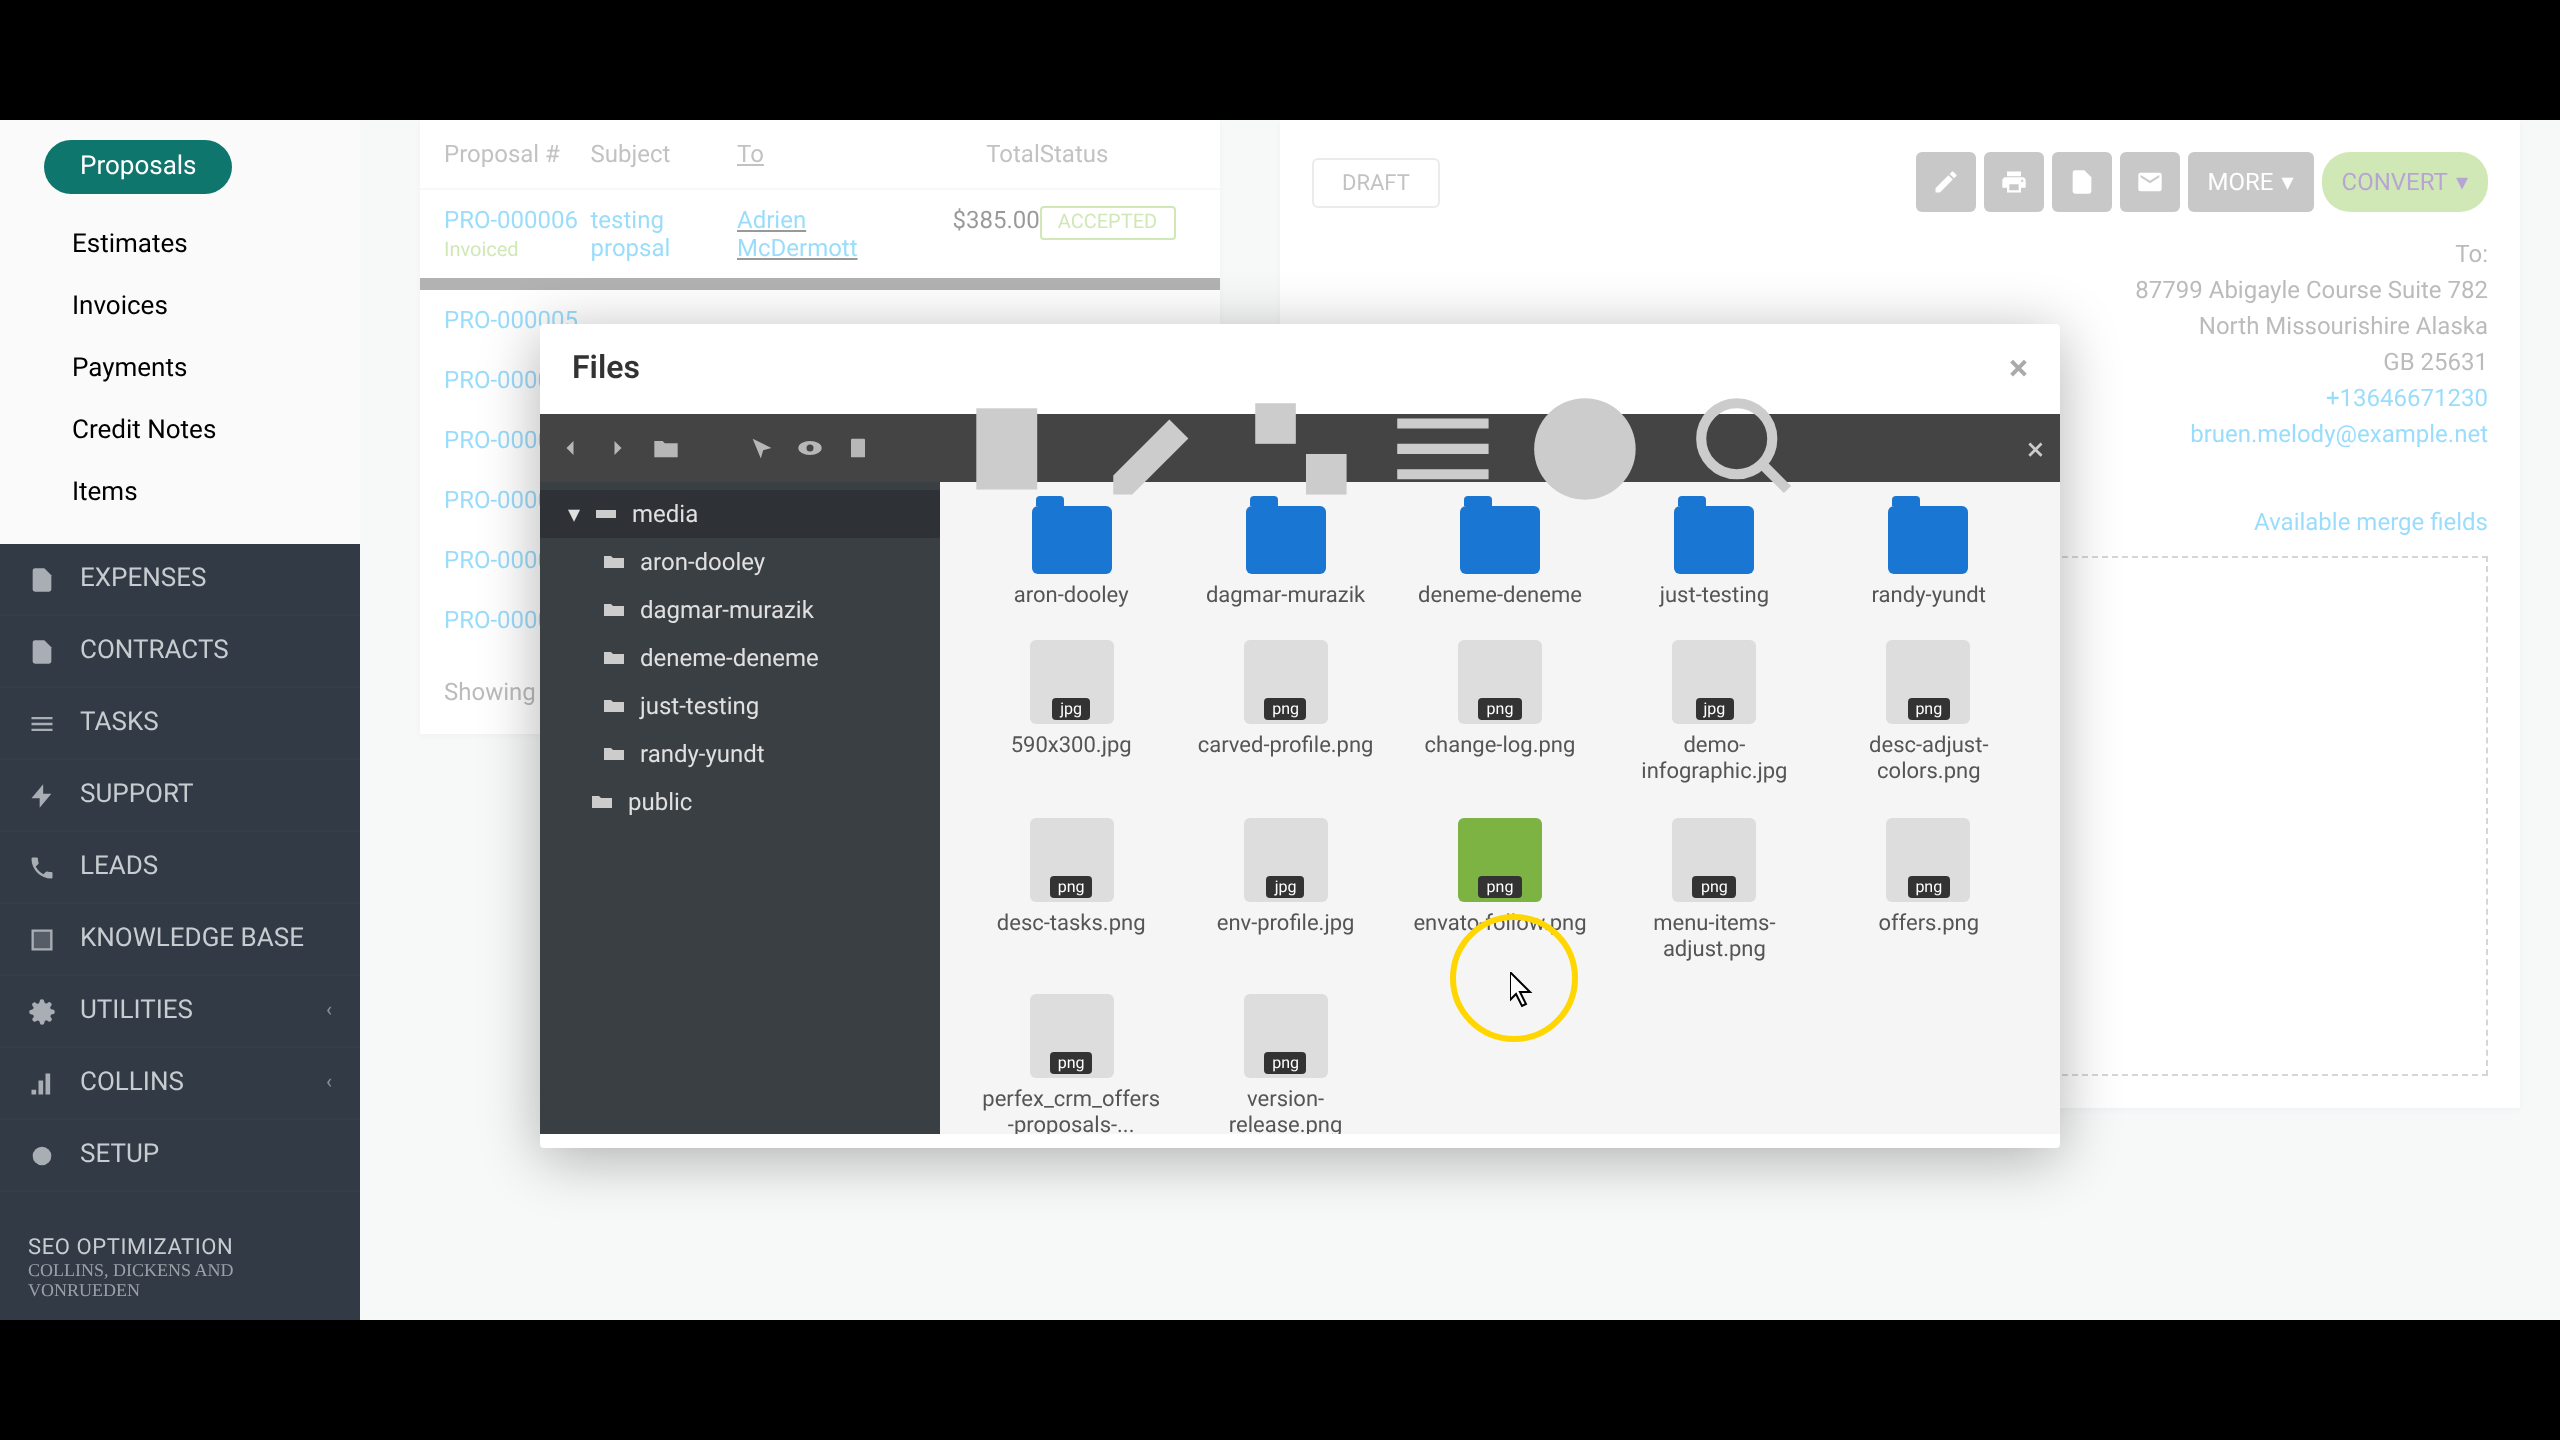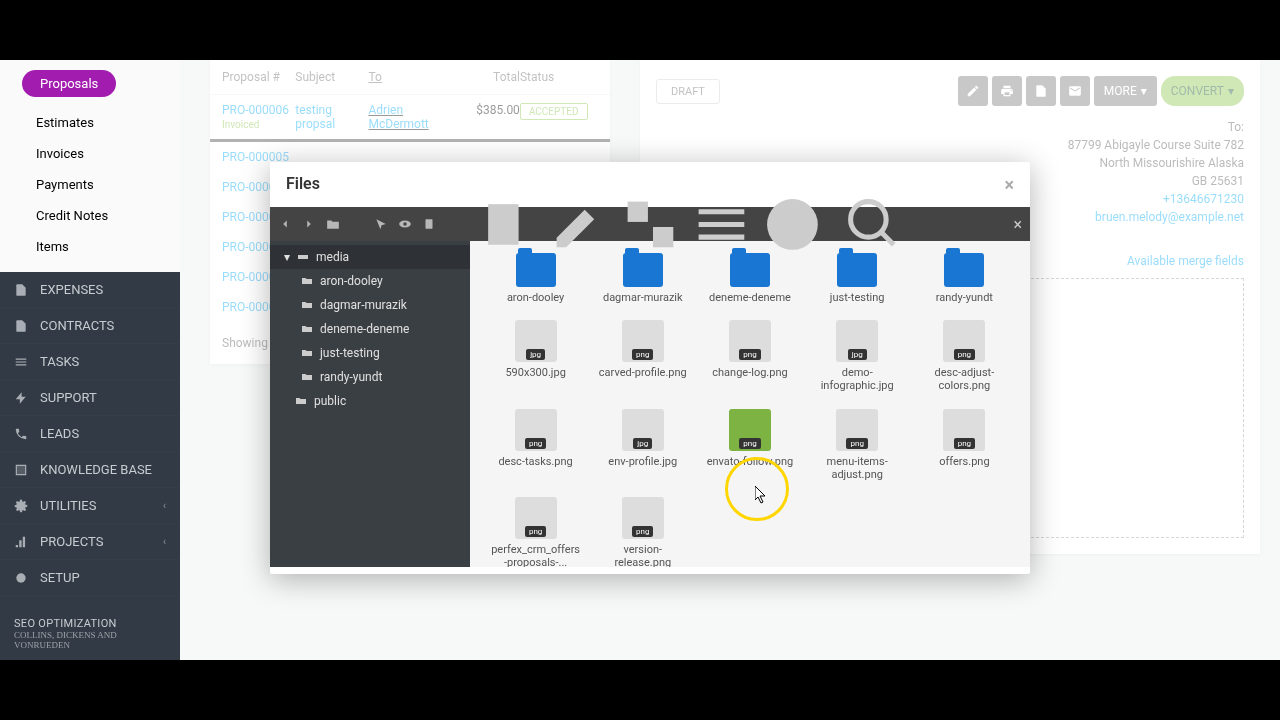--- a/index.html
+++ b/index.html
@@ -1,45 +1,45 @@
 <!DOCTYPE html>
 <html><head>
 <meta charset="utf-8">
 <style>
 * { box-sizing: border-box; margin: 0; padding: 0; font-family: -apple-system, BlinkMacSystemFont, "Segoe UI", Roboto, sans-serif; }
 body { background: #000; width: 1280px; height: 720px; overflow: hidden; position: relative; }
 .app { position: absolute; top: 60px; left: 0; width: 1280px; height: 600px; background: #ebeff0; display: flex; }
 .sidebar { width: 180px; background: #323a45; color: #c7ccd0; display: flex; flex-direction: column; font-size: 13px; }
 .sidebar-top { background: #fafafa; padding: 10px 0; }
-.pill { background: #a21caf; color: #fff; border-radius: 18px; padding: 6px 18px; display: inline-block; margin-left: 22px; font-size: 13px; text-align: center; }
+.pill { background: #0f766e; color: #fff; border-radius: 18px; padding: 6px 18px; display: inline-block; margin-left: 22px; font-size: 13px; text-align: center; }
 .side-link { padding: 8px 10px 8px 36px; color: #000000; background: #fafafa; cursor: pointer; font-size: 13px; }
 .side-item { padding: 10px 14px; display: flex; align-items: center; gap: 12px; cursor: pointer; border-bottom: 1px solid rgba(255,255,255,0.02); }
 .side-item .ic { width: 14px; height: 14px; opacity: .8; }
 .side-item .chev { margin-left: auto; font-size: 10px; opacity: .6; }
 .footer-block { margin-top: auto; padding: 10px 14px; font-size: 10px; color: #c7ccd0; }
 .footer-block .t1 { font-size: 11px; letter-spacing: .3px; }
 .footer-block .t2 { font-size: 9px; opacity: .7; font-family: Liberation Serif, serif; }
 .main { flex: 1; position: relative; }
 .card { position: absolute; left: 30px; top: 0; width: 400px; background: #fff; box-shadow: 0 1px 3px rgba(0,0,0,.08); }
 .thead { display: flex; padding: 10px 12px; font-size: 12px; color: #666; border-bottom: 1px solid #eee; }
 .col-p { width: 75px; } .col-s { width: 75px; } .col-t { width: 75px; text-decoration: underline; } .col-to { width: 80px; text-align: right; } .col-st { width: 80px; }
-.trow { display: flex; padding: 8px 12px; font-size: 12px; border-bottom: 3px solid #404040; }
+.trow { display: flex; padding: 8px 12px; font-size: 12px; border-bottom: 6px solid #404040; }
 .trow a { color: #03a9f4; text-decoration: none; }
 .inv { color: #8bc34a; font-size: 10px; }
 .badge { border: 1px solid #8bc34a; color: #8bc34a; padding: 2px 8px; border-radius: 2px; font-size: 10px; display: inline-block; }
 .trow2 { padding: 8px 12px; font-size: 12px; }
 .trow2 a { color: #03a9f4; text-decoration: none; }
 .showing { padding: 14px 12px; font-size: 12px; color: #555; }
 .right-panel { position: absolute; left: 460px; top: 0; right: 20px; background: #fff; padding: 16px; box-shadow: 0 1px 3px rgba(0,0,0,.08); }
 .rp-top { display: flex; align-items: center; gap: 6px; margin-bottom: 12px; }
 .draft-btn { border: 1px solid #ccc; background: #fff; padding: 5px 14px; font-size: 11px; color: #666; border-radius: 3px; }
 .rp-actions { margin-left: auto; display: flex; gap: 4px; }
 .sq { width: 30px; height: 30px; background: #777; border-radius: 3px; display: flex; align-items: center; justify-content: center; color: #fff; font-size: 12px; }
 .btn-more { background: #777; color: #fff; padding: 6px 10px; border-radius: 3px; font-size: 12px; display: flex; align-items: center; gap: 4px; }
-.btn-conv { background: #8bc34a; color: #14532d; padding: 6px 10px; border-radius: 14px; font-size: 12px; display: flex; align-items: center; gap: 4px; }
+.btn-conv { background: #8bc34a; color: #4c1d95; padding: 6px 10px; border-radius: 14px; font-size: 12px; display: flex; align-items: center; gap: 4px; }
 .to-block { text-align: right; font-size: 12px; color: #555; line-height: 1.5; }
 .to-block .cust { color: #03a9f4; font-weight: 600; }
 .to-block .ph { color: #03a9f4; }
 .to-block .em { color: #03a9f4; }
 .merge { color: #03a9f4; font-size: 12px; text-align: right; margin-top: 28px; }
 .editor-box { border: 1px dashed #999; margin-top: 10px; padding: 10px; height: 260px; font-size: 12px; color: #444; }
 .editor-box p { margin-bottom: 32px; }
 
 .dim { position: absolute; inset: 0; background: rgba(255,255,255,.6); }
 
@@ -124,21 +124,21 @@
           <circle cx="12" cy="12" r="3"></circle>
           <path d="M19.4 15a1.65 1.65 0 00.33 1.82l.06.06a2 2 0 11-2.83 2.83l-.06-.06a1.65 1.65 0 00-1.82-.33 1.65 1.65 0 00-1 1.51V21a2 2 0 11-4 0v-.09a1.65 1.65 0 00-1-1.51 1.65 1.65 0 00-1.82.33l-.06.06a2 2 0 11-2.83-2.83l.06-.06a1.65 1.65 0 00.33-1.82 1.65 1.65 0 00-1.51-1H3a2 2 0 110-4h.09a1.65 1.65 0 001.51-1 1.65 1.65 0 00-.33-1.82l-.06-.06a2 2 0 112.83-2.83l.06.06a1.65 1.65 0 001.82.33h0a1.65 1.65 0 001-1.51V3a2 2 0 114 0v.09a1.65 1.65 0 001 1.51 1.65 1.65 0 001.82-.33l.06-.06a2 2 0 112.83 2.83l-.06.06a1.65 1.65 0 00-.33 1.82v0a1.65 1.65 0 001.51 1H21a2 2 0 110 4h-.09a1.65 1.65 0 00-1.51 1z"></path>
         </svg>
         <span>UTILITIES</span>
         <span class="chev">‹</span>
       </div>
     <div class="side-item">
         <svg class="ic" viewBox="0 0 24 24" fill="#c7ccd0">
           <path d="M3 17h4v4H3v-4zm6-8h4v12H9V9zm6-6h4v18h-4V3z"></path>
         </svg>
-        <span>PROJECTS</span>
+        <span>COLLINS</span>
         <span class="chev">‹</span>
       </div>
     <div class="side-item">
         <svg class="ic" viewBox="0 0 24 24" fill="#c7ccd0">
           <circle cx="12" cy="12" r="8"></circle>
         </svg>
         <span>SETUP</span>
       </div>
     <div class="footer-block">
       <div class="t1">SEO OPTIMIZATION</div>

